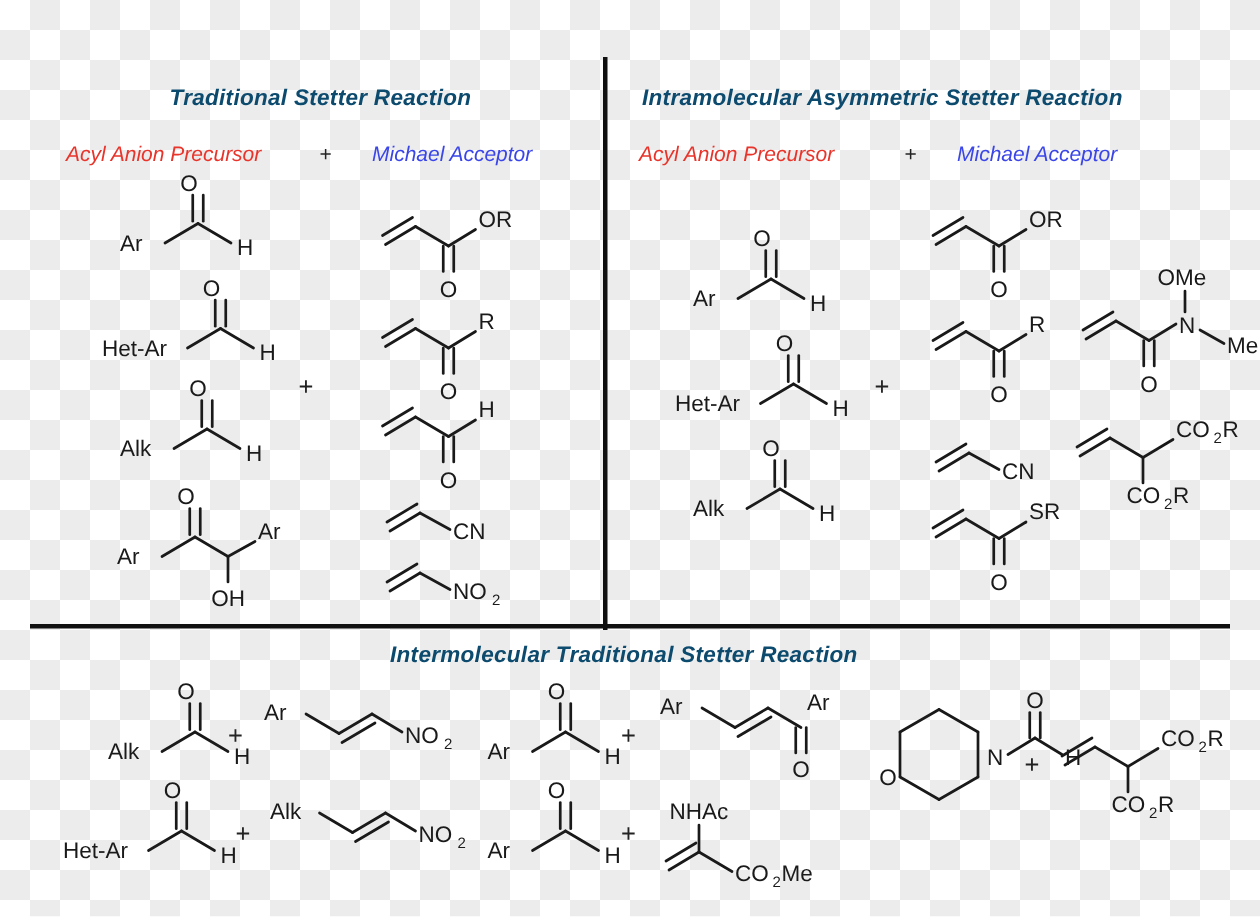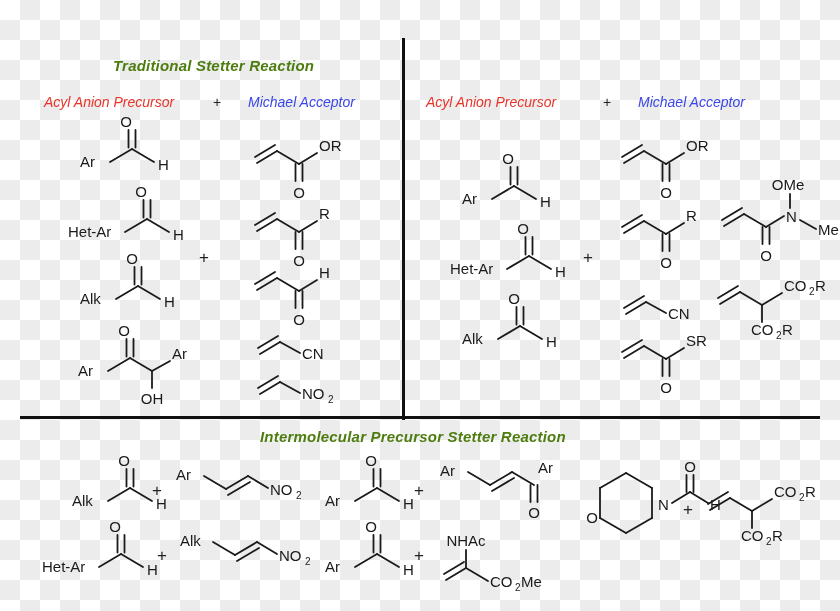--- a/index.html
+++ b/index.html
@@ -17,21 +17,21 @@
       linear-gradient(45deg,#ececec 25%,transparent 25%,transparent 75%,#ececec 75%);
     background-size:40px 40px;
     background-position:0 0,20px 20px;
     z-index:0;
   }
   .layer{position:absolute;inset:0;z-index:2;}
 
   .panel-title{
     position:absolute;
     font-weight:bold;font-style:italic;
-    font-size:15px;color:#4d7c0f;
+    font-size:15px;color:#0c4a6e;
     white-space:nowrap;
     letter-spacing:.2px;
   }
   .sub-label{
     position:absolute;
     font-size:14px;white-space:nowrap;font-style:italic;
   }
   .plus-sign{
     position:absolute;
     font-size:14px;color:#222;
@@ -156,20 +156,21 @@
   </svg>
 
   <svg style="left:258px;top:366px;width:110px;height:34px;">
     <line x1="0" y1="22" x2="20" y2="10"></line>
     <line x1="2" y1="28" x2="22" y2="16"></line>
     <line x1="22" y1="16" x2="42" y2="27"></line>
     <text x="44" y="33">NO</text>
     <text class="sub" x="70" y="37">2</text>
   </svg>
 
+  <div class="panel-title" style="left:428px;top:57px;">Intramolecular Asymmetric Stetter Reaction</div>
 
   <div class="sub-label" style="left:426px;top:94px;color:#e8342a;">Acyl Anion Precursor</div>
   <div class="plus-sign" style="left:603px;top:94px;">+</div>
   <div class="sub-label" style="left:638px;top:94px;color:#3b46e8;">Michael Acceptor</div>
 
   <div class="plus-sign" style="left:583px;top:248px;font-size:17px;">+</div>
 
   <svg style="left:462px;top:162px;width:110px;height:50px;">
     <text x="0" y="42">Ar</text>
     <line x1="30" y1="37" x2="52" y2="24"></line>
@@ -262,21 +263,21 @@
     <line x1="0" y1="22" x2="20" y2="10"></line>
     <line x1="2" y1="28" x2="22" y2="16"></line>
     <line x1="22" y1="16" x2="44" y2="29"></line>
     <line x1="44" y1="29" x2="62" y2="18"></line>
     <line x1="40.5" y1="29" x2="40.5" y2="46"></line>
     <line x1="47.5" y1="29" x2="47.5" y2="46"></line>
     <text x="44" y="63" text-anchor="middle">O</text>
     <text x="64" y="16">SR</text>
   </svg>
 
-  <div class="panel-title" style="left:260px;top:428px;">Intermolecular Precursor Stetter Reaction</div>
+  <div class="panel-title" style="left:260px;top:428px;">Intermolecular Traditional Stetter Reaction</div>
 
   <svg style="left:72px;top:464px;width:115px;height:50px;">
     <text x="0" y="42">Alk</text>
     <line x1="36" y1="37" x2="58" y2="24"></line>
     <line x1="58" y1="24" x2="80" y2="37"></line>
     <line x1="54.5" y1="22.5" x2="54.5" y2="5"></line>
     <line x1="61.5" y1="22.5" x2="61.5" y2="5"></line>
     <text x="52" y="2" text-anchor="middle">O</text>
     <text x="84" y="45">H</text>
   </svg>

